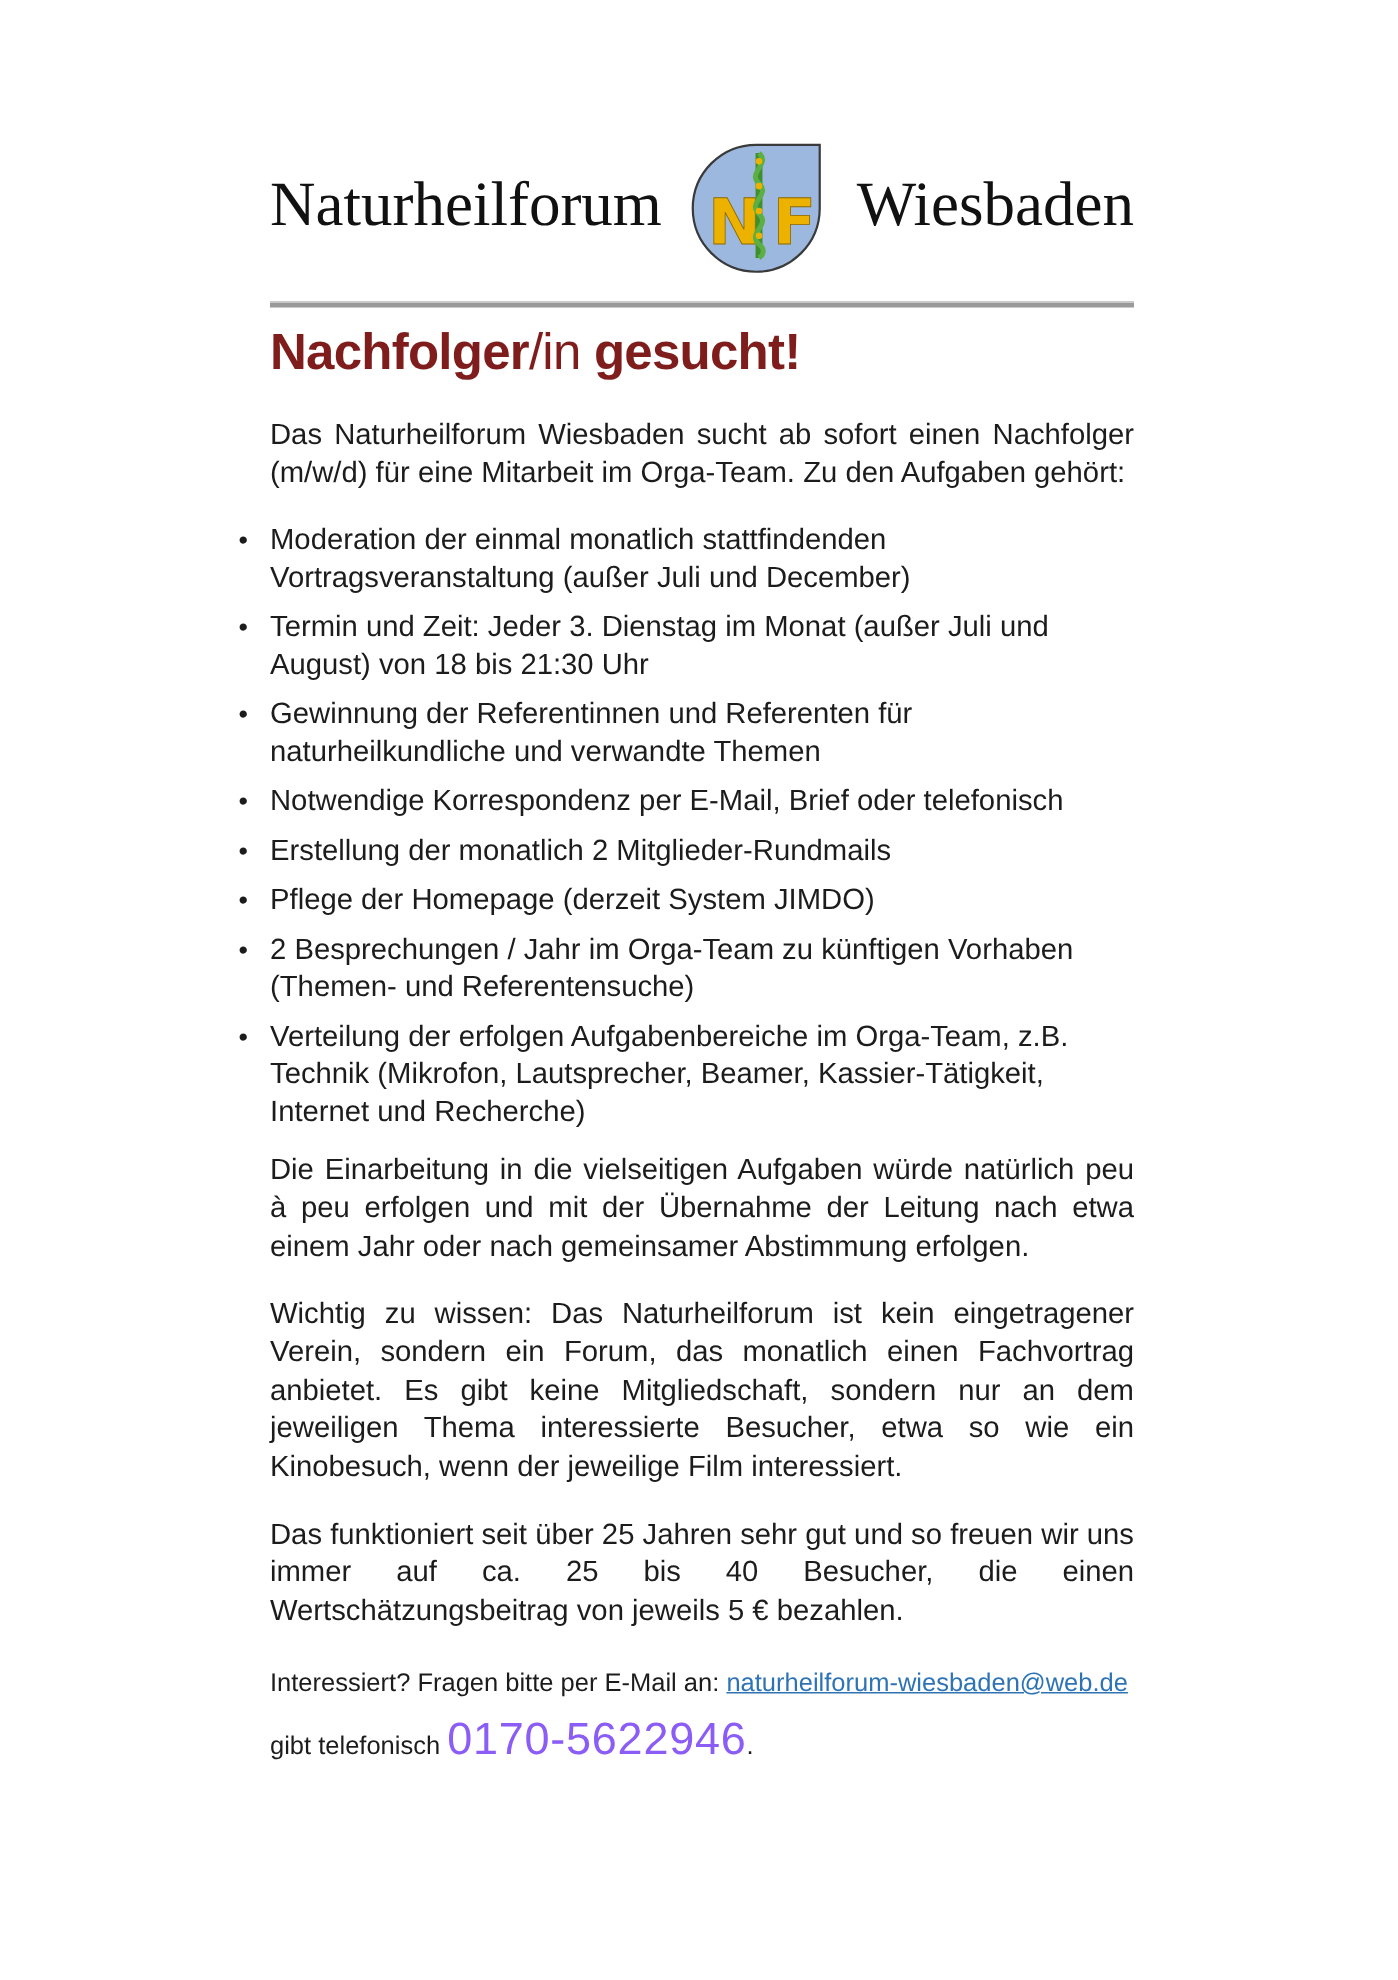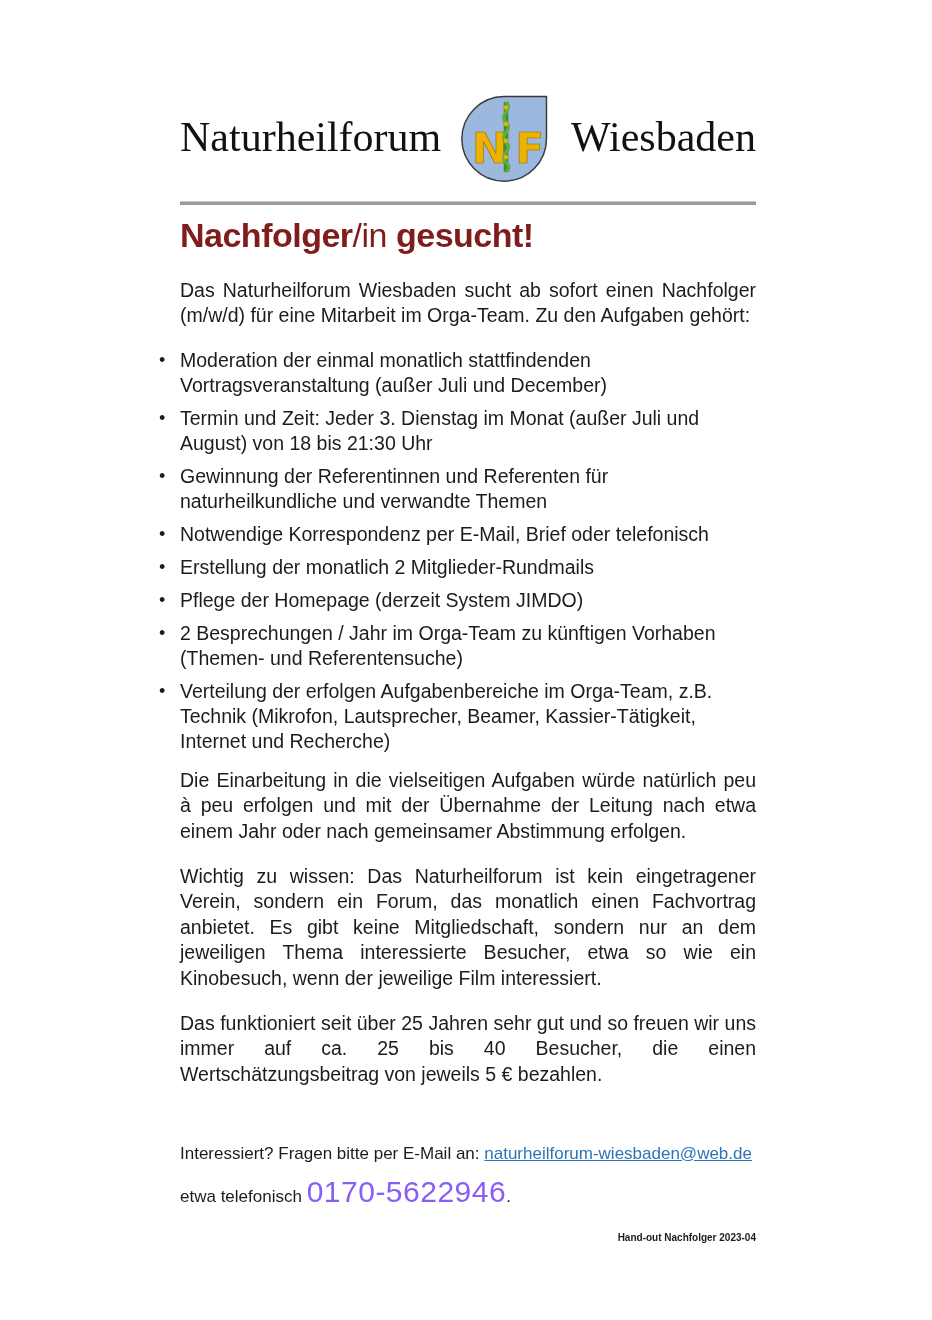--- a/index.html
+++ b/index.html
@@ -76,21 +76,21 @@
     font-size: 18px;
   }
   .para {
     margin-top: 14px;
     font-size: 19.5px;
     line-height: 25.5px;
     text-align: justify;
   }
 
   
-  .contact { margin-top: 56px; }
+  .contact { margin-top: 24px; }
   .contact-line { font-size: 17px; line-height: 22px; }
   .contact-line.email-line { margin-top: 0; }
   .contact-line.phone-line { margin-top: 16px; }
   .contact-line.homepage-line {
     margin-top: 14px;
     display: flex;
     justify-content: space-between;
     align-items: baseline;
   }
   a.doc-link {
@@ -162,21 +162,20 @@
     <p class="para">Die Einarbeitung in die vielseitigen Aufgaben würde natürlich peu à peu erfolgen und mit der Übernahme der Leitung nach etwa einem Jahr oder nach gemeinsamer Abstimmung erfolgen.</p>
     <p class="para">Wichtig zu wissen: Das Naturheilforum ist kein eingetragener Verein, sondern ein Forum, das monatlich einen Fachvortrag anbietet. Es gibt keine Mitgliedschaft, sondern nur an dem jeweiligen Thema interessierte Besucher, etwa so wie ein Kinobesuch, wenn der jeweilige Film interessiert.</p>
     <p class="para">Das funktioniert seit über 25 Jahren sehr gut und so freuen wir uns immer auf ca. 25 bis 40 Besucher, die einen Wertschätzungsbeitrag von jeweils 5 € bezahlen.</p>
 
     <div class="contact">
       <div class="contact-line email-line">
         <span>Interessiert? Fragen bitte per E-Mail an:</span>
         <a class="doc-link">naturheilforum-wiesbaden@web.de</a>
       </div>
       <div class="contact-line phone-line">
-        <span>etwa telefonisch</span>
+        <span>gibt telefonisch</span>
         <span class="phone-number">0170-5622946</span><span>.</span>
       </div>
     </div>
 
-    <div class="footer-note">Hand-out Nachfolger 2023-04</div>
 
   </div>
 </div>
 
 </body></html>

